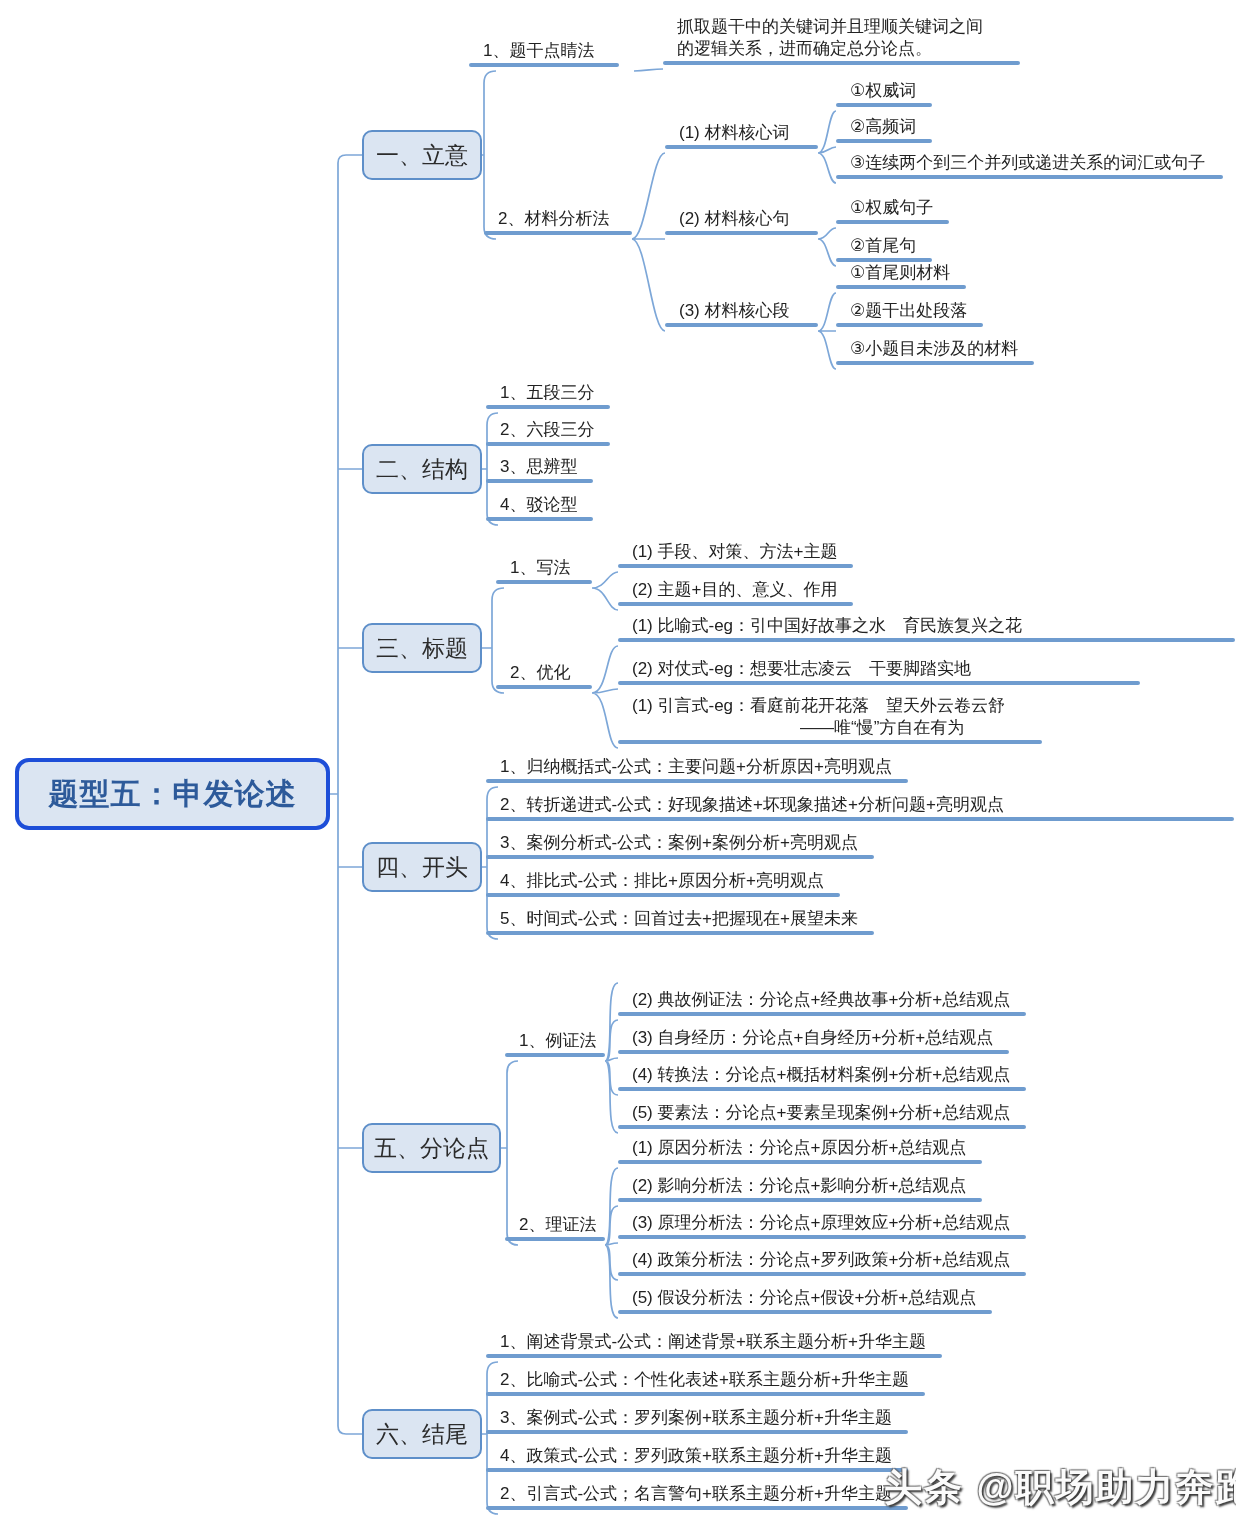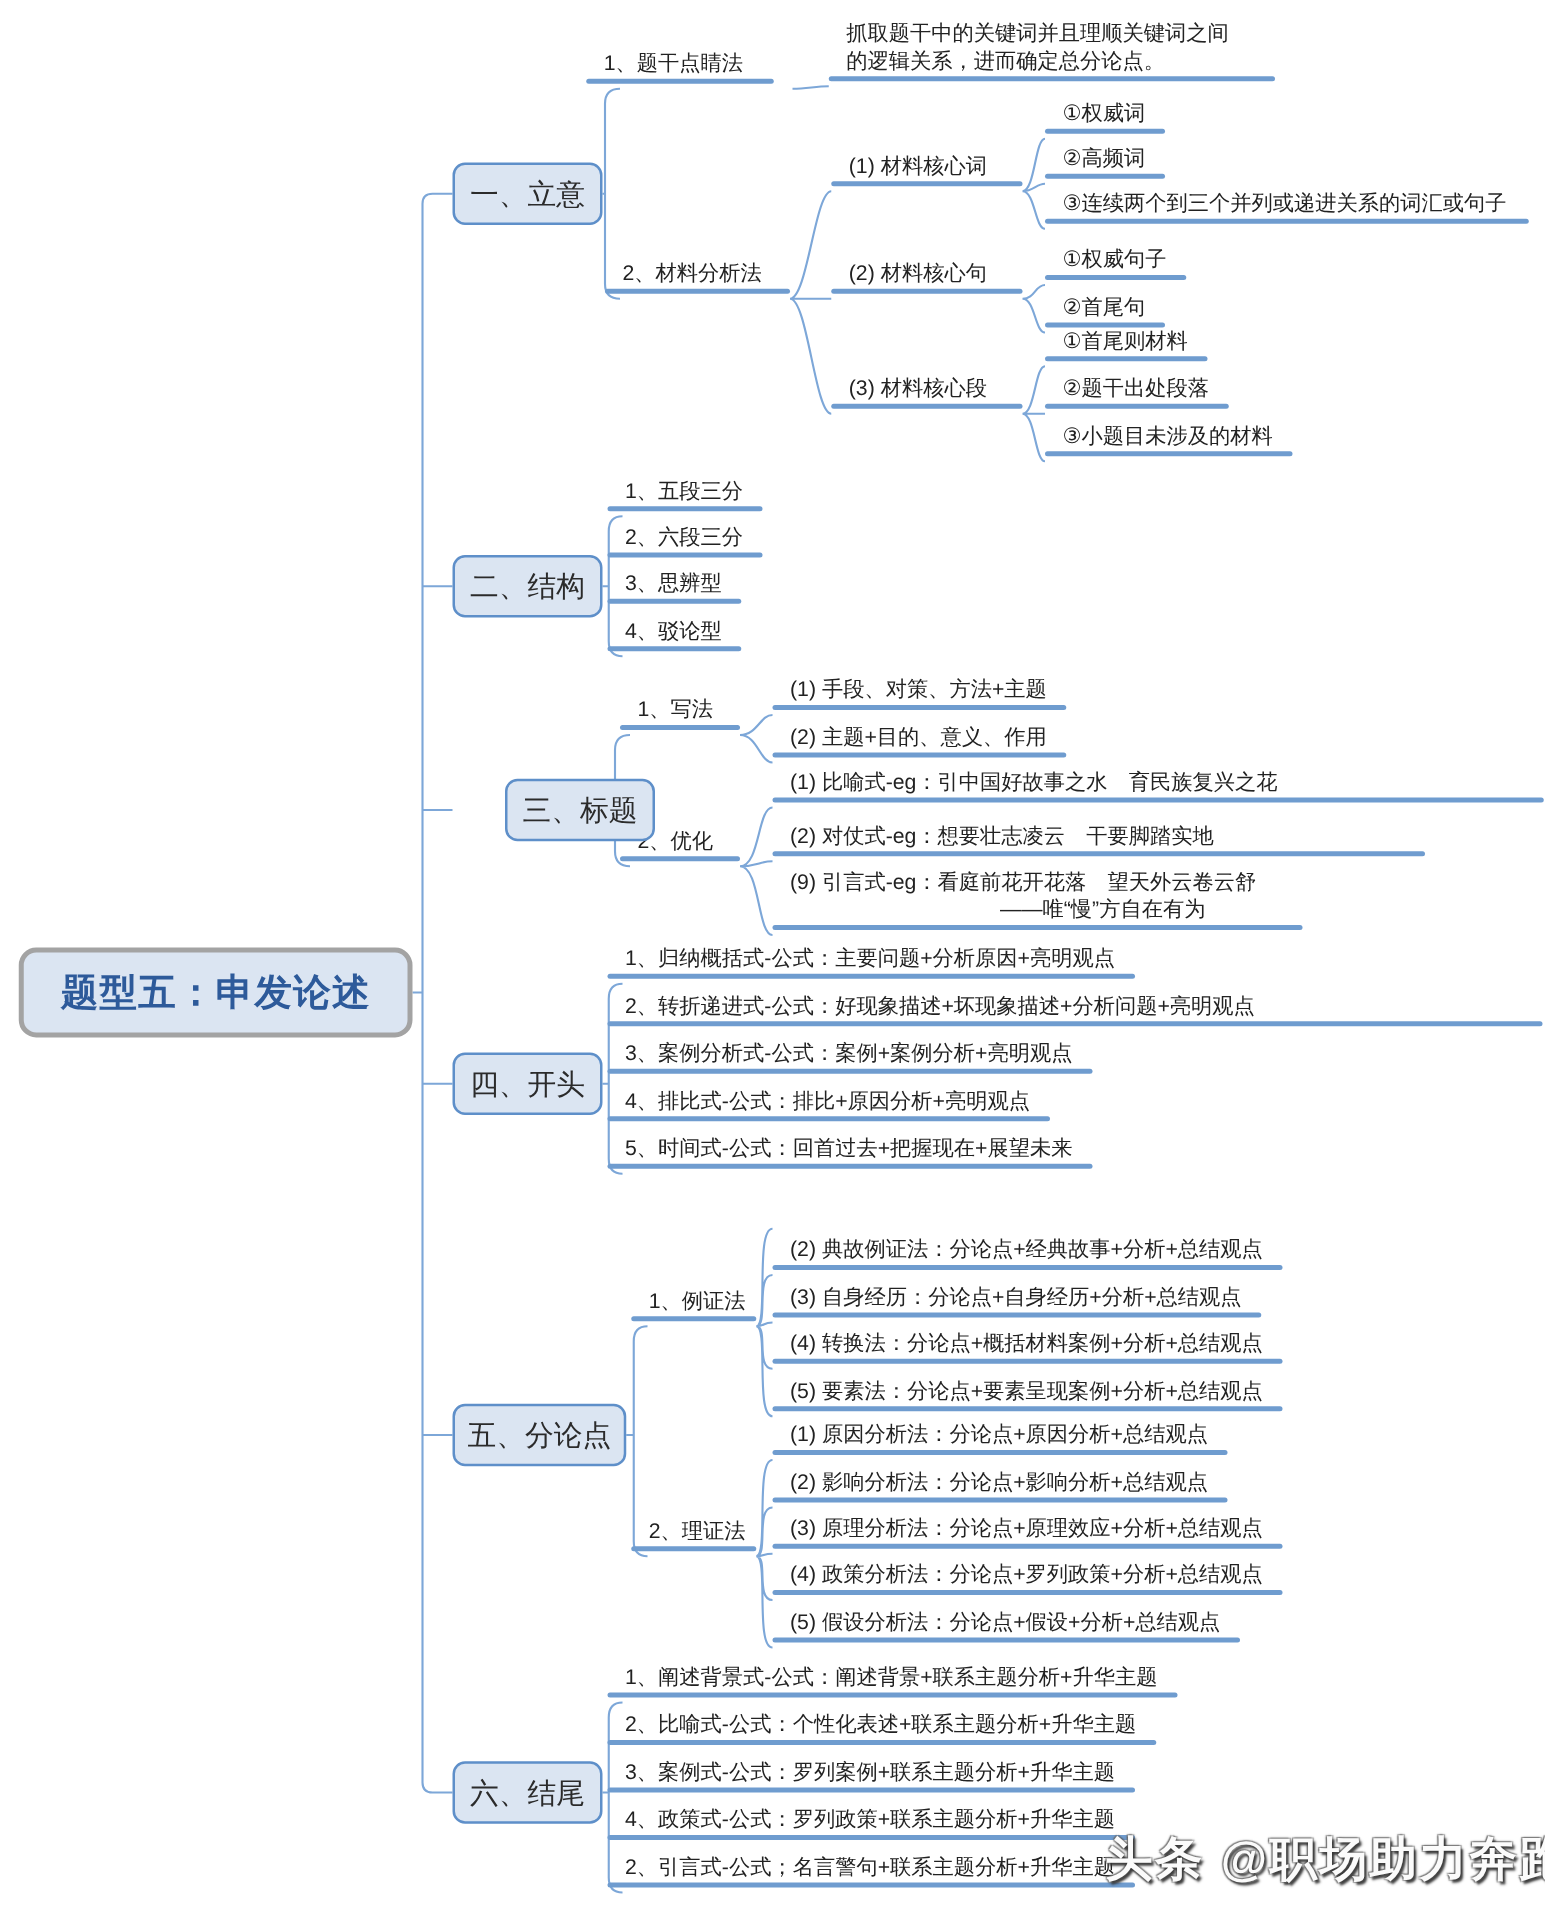--- a/index.html
+++ b/index.html
@@ -6,21 +6,21 @@
   #canvas{position:relative;width:1236px;height:1526px;background:#ffffff;overflow:hidden;
           font-family:"Liberation Sans","DejaVu Sans",sans-serif;}
   svg.wires{position:absolute;left:0;top:0;width:1236px;height:1526px;pointer-events:none;}
   svg.wires path{fill:none;stroke:#7da7d8;stroke-width:1.7;}
 
   .bnode{position:absolute;width:120px;height:50px;box-sizing:border-box;
          border:2.5px solid #5e8fc9;background:#dbe5f2;border-radius:10px;
          display:flex;align-items:center;justify-content:center;
          font-size:23px;color:#2b2b2b;white-space:nowrap;z-index:2;}
   .root{position:absolute;left:15px;top:758px;width:315px;height:72px;box-sizing:border-box;
-        border:4px solid #a3a3a3;background:#dbe5f2;border-radius:14px;
+        border:4px solid #1d4ed8;background:#dbe5f2;border-radius:14px;
         display:flex;align-items:center;justify-content:center;
         font-size:30px;font-weight:bold;color:#2d5a9a;letter-spacing:1px;white-space:nowrap;z-index:2;}
 
   .leaf{position:absolute;font-size:17px;line-height:22px;color:#222222;
         padding:0 16px 5px 14px;white-space:nowrap;box-sizing:border-box;z-index:1;}
   .leaf::after{content:"";position:absolute;left:0;right:0;bottom:0;height:4px;
         background:#6f9ccf;border-radius:2px;}
   .leaf .ln{display:block;}
   .indent2{text-indent:168px;}
 
@@ -58,21 +58,21 @@
       M605,1061 C615,1061 604,983 618,983 M605,1061 C615,1061 604,1020 618,1020 M605,1061 C612,1061 610,1058 618,1058 M605,1061 C615,1061 604,1095 618,1095 M605,1061 C615,1061 604,1133 618,1133
       M605,1245 C615,1245 604,1168 618,1168 M605,1245 C615,1245 604,1206 618,1206 M605,1245 C612,1245 610,1243 618,1243 M605,1245 C615,1245 604,1280 618,1280 M605,1245 C615,1245 604,1318 618,1318"></path>
 
     <path d="M482,1434 H487 M498,1362 Q487,1362 487,1374 V1502 Q487,1514 498,1514"></path>
   </svg>
 
   <div class="root">题型五：申发论述</div>
 
   <div class="bnode" style="left:362px;top:130px;">一、立意</div>
   <div class="bnode" style="left:362px;top:444px;">二、结构</div>
-  <div class="bnode" style="left:362px;top:623px;margin-left:42px;">三、标题</div>
+  <div class="bnode" style="left:362px;top:623px;">三、标题</div>
   <div class="bnode" style="left:362px;top:842px;">四、开头</div>
   <div class="bnode" style="left:362px;top:1123px;width:139px;">五、分论点</div>
   <div class="bnode" style="left:362px;top:1409px;">六、结尾</div>
 
   <div class="leaf" style="left:469px;top:40px;width:150px;">1、题干点睛法</div>
   <div class="leaf" style="left:663px;top:16px;width:357px;">
     <span class="ln">抓取题干中的关键词并且理顺关键词之间</span>
     <span class="ln">的逻辑关系，进而确定总分论点。</span>
   </div>
   <div class="leaf" style="left:484px;top:208px;width:148px;">2、材料分析法</div>
@@ -93,21 +93,21 @@
   <div class="leaf" style="left:486px;top:456px;">3、思辨型</div>
   <div class="leaf" style="left:486px;top:494px;">4、驳论型</div>
 
   <div class="leaf" style="left:496px;top:557px;width:96px;">1、写法</div>
   <div class="leaf" style="left:496px;top:662px;width:96px;">2、优化</div>
   <div class="leaf" style="left:618px;top:541px;">(1) 手段、对策、方法+主题</div>
   <div class="leaf" style="left:618px;top:579px;">(2) 主题+目的、意义、作用</div>
   <div class="leaf" style="left:618px;top:615px;width:617px;">(1) 比喻式-eg：引中国好故事之水　育民族复兴之花</div>
   <div class="leaf" style="left:618px;top:658px;width:522px;">(2) 对仗式-eg：想要壮志凌云　干要脚踏实地</div>
   <div class="leaf" style="left:618px;top:695px;width:424px;">
-    <span class="ln">(9) 引言式-eg：看庭前花开花落　望天外云卷云舒</span>
+    <span class="ln">(1) 引言式-eg：看庭前花开花落　望天外云卷云舒</span>
     <span class="ln indent2">——唯“慢”方自在有为</span>
   </div>
 
   <div class="leaf" style="left:486px;top:756px;">1、归纳概括式-公式：主要问题+分析原因+亮明观点</div>
   <div class="leaf" style="left:486px;top:794px;width:748px;">2、转折递进式-公式：好现象描述+坏现象描述+分析问题+亮明观点</div>
   <div class="leaf" style="left:486px;top:832px;">3、案例分析式-公式：案例+案例分析+亮明观点</div>
   <div class="leaf" style="left:486px;top:870px;">4、排比式-公式：排比+原因分析+亮明观点</div>
   <div class="leaf" style="left:486px;top:908px;">5、时间式-公式：回首过去+把握现在+展望未来</div>
 
   <div class="leaf" style="left:505px;top:1030px;width:100px;">1、例证法</div>

